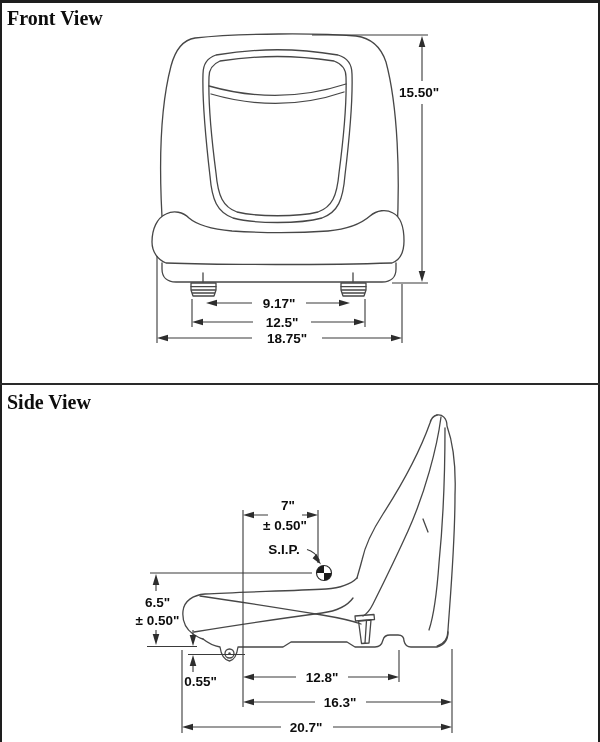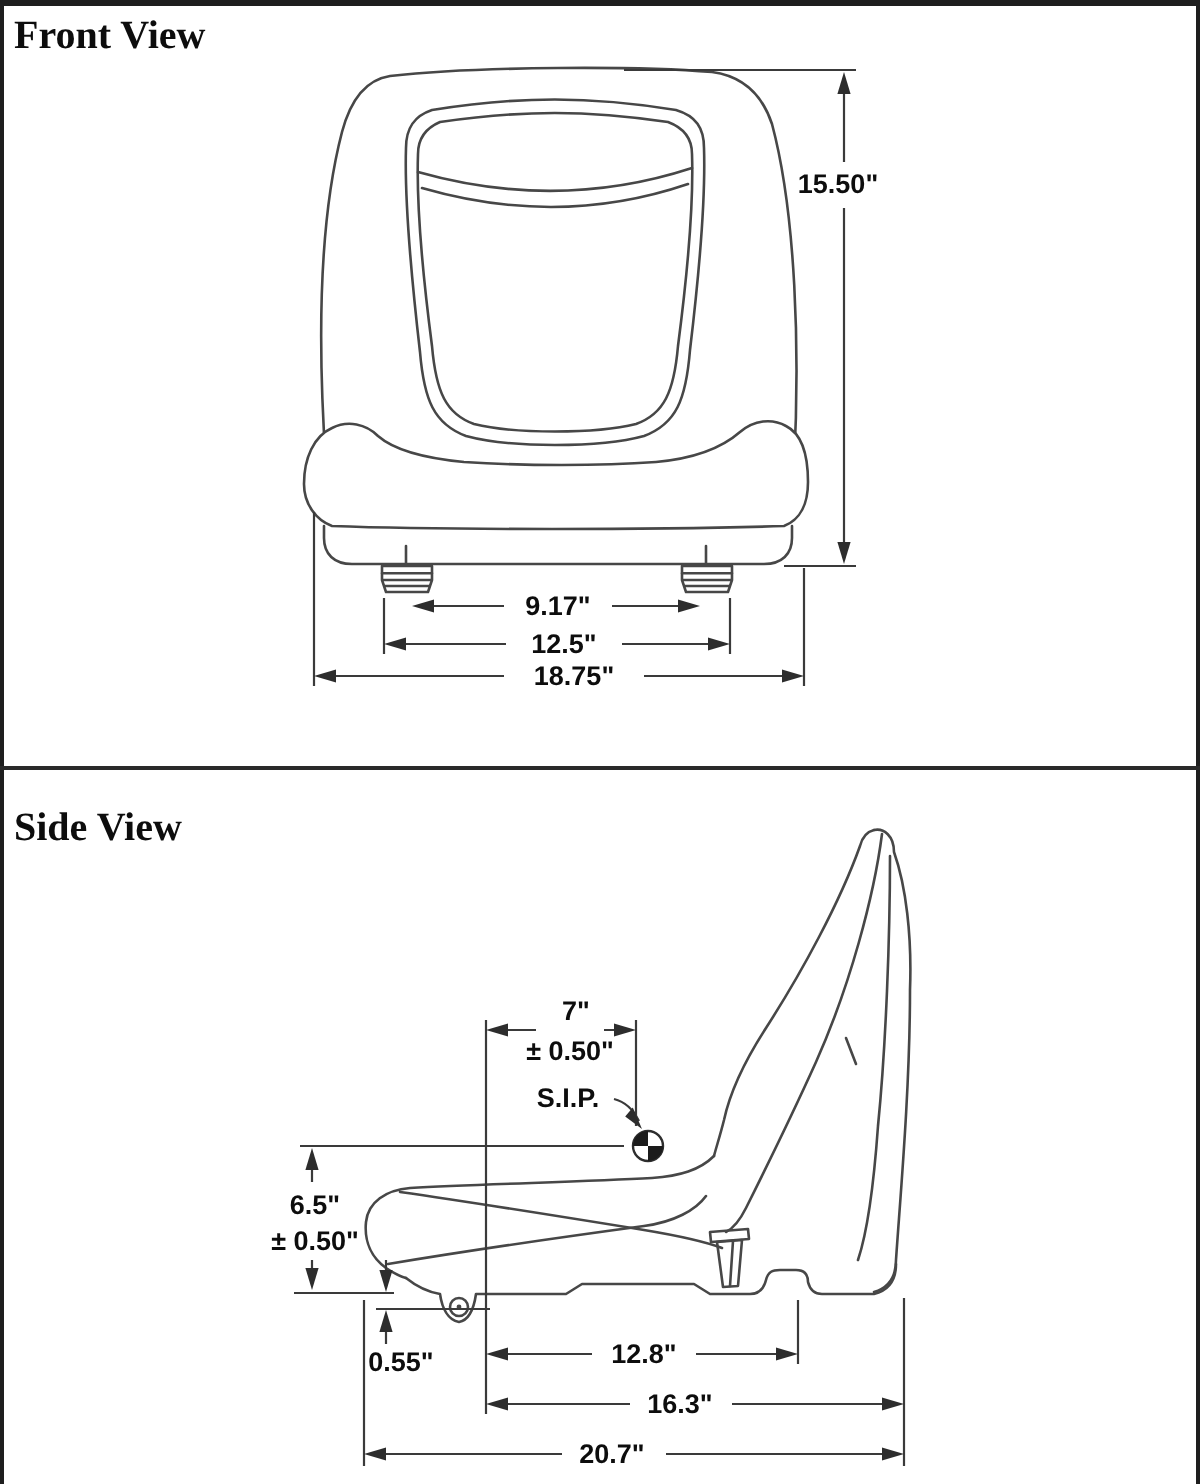--- a/index.html
+++ b/index.html
@@ -8,21 +8,21 @@
   .frame{position:absolute;inset:0;border-style:solid;border-color:#1e1e1e;
          border-width:3px 2px 0 2px;pointer-events:none;}
   .divider{position:absolute;left:0;top:383px;width:600px;height:2px;background:#2a2a2a;}
   .panel{position:absolute;left:0;width:600px;}
   .panel-front{top:0;height:383px;}
   .panel-side{top:383px;height:359px;}
   .view-title{position:absolute;left:7px;margin:0;
               font-family:"Liberation Serif",serif;font-weight:bold;
               font-size:20px;color:#0d0d0d;z-index:3;text-align:center;}
   .title-front{top:7px;}
-  .title-side{top:20px;}
+  .title-side{top:8px;}
   svg{position:absolute;left:0;top:0;}
   .seat{stroke:#474747;stroke-width:1.3;fill:none;stroke-linecap:round;stroke-linejoin:round;}
   .seat-fill{fill:#ffffff;}
   .dimline{stroke:#3a3a3a;stroke-width:1.1;fill:none;stroke-linecap:butt;}
   .arrow{fill:#2d2d2d;stroke:none;}
   .dim{font:bold 13.5px "Liberation Sans",sans-serif;fill:#0d0d0d;}
 </style>
 </head>
 <body>
 

